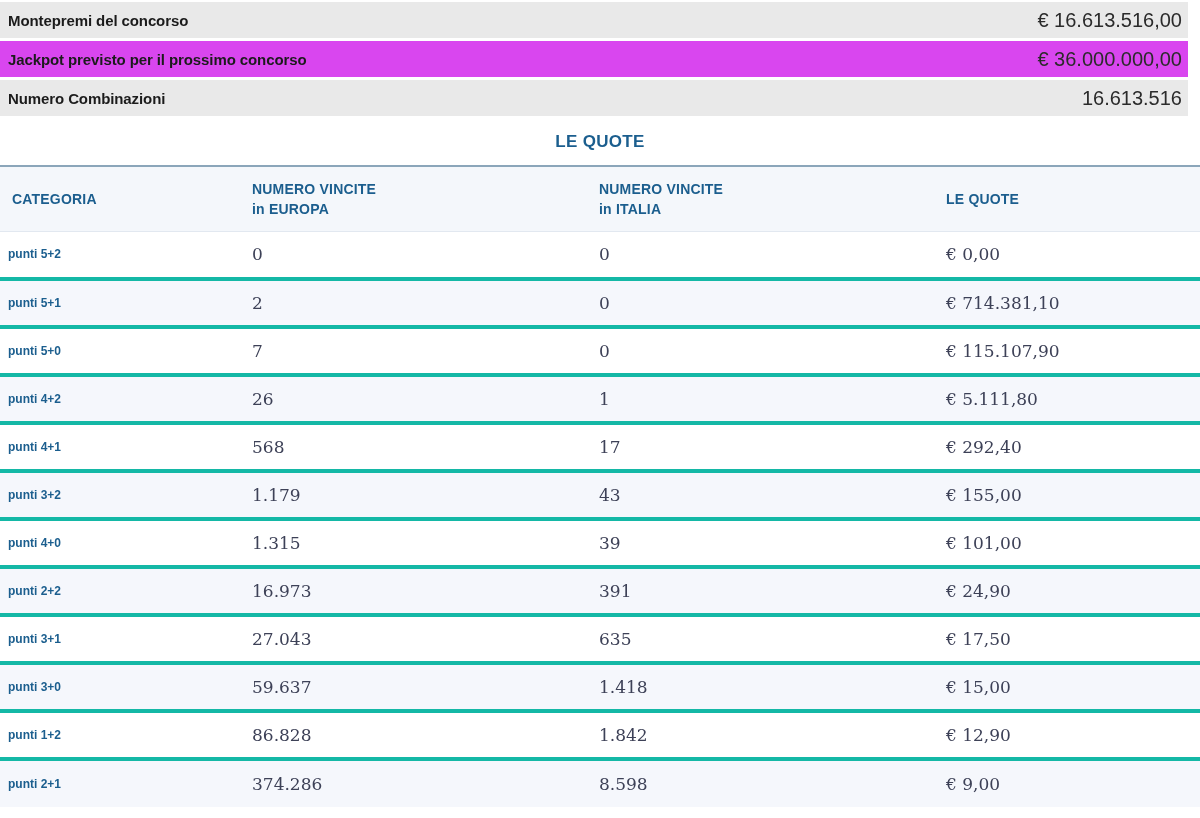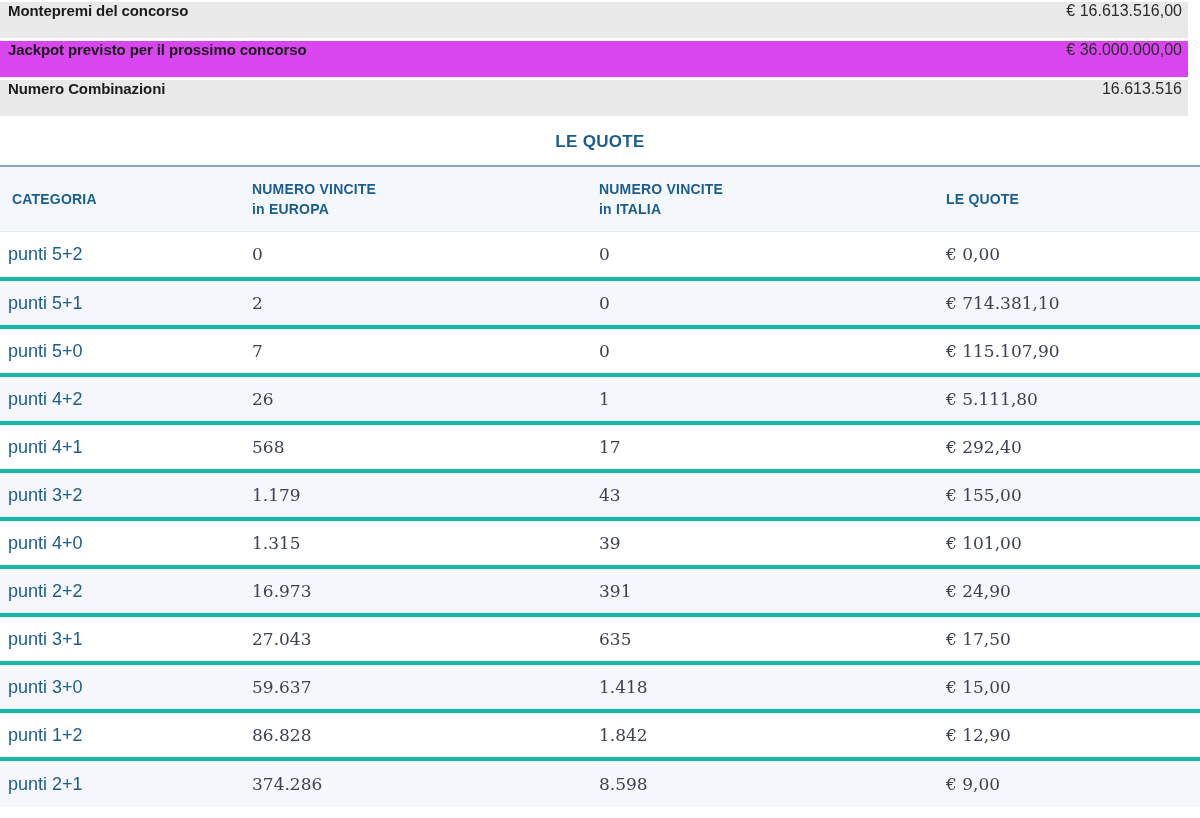--- a/index.html
+++ b/index.html
@@ -1,45 +1,45 @@
 <!DOCTYPE html>
 <html><head>
 <meta charset="utf-8">
 <style>
   * { margin: 0; padding: 0; box-sizing: border-box; }
   html, body { width: 1200px; height: 818px; background: #ffffff; overflow: hidden;
     font-family: "Liberation Sans", sans-serif; }
 
   
   .summary { margin-top: 2px; width: 1188px; }
-  .srow { display: flex; justify-content: space-between;
+  .srow { display: flex; align-items: center; justify-content: space-between;
     height: 36px; margin-bottom: 3px; padding: 0 6px 0 8px; background: #e9e9e9; }
   .srow.alt { background: #d946ef; }
   .slabel { font-weight: bold; font-size: 15px; color: #1b1b1b; letter-spacing: -0.1px; }
-  .svalue { font-size: 16px; color: #2b2b2b; }
+  .svalue { font-size: 20px; color: #2b2b2b; }
 
   
   .section-title { height: 46px; display: flex; align-items: center; justify-content: center;
     font-weight: bold; font-size: 17px; color: #1b5e8e; letter-spacing: 0.3px; }
   .divider { height: 2px; width: 100%; background: #8ba6ba; }
 
   
   table.quote { width: 1200px; border-collapse: collapse; table-layout: fixed; }
   col.c1 { width: 252px; } col.c2 { width: 347px; } col.c3 { width: 347px; } col.c4 { width: 254px; }
   thead th { background: #f4f7fb; height: 64px; text-align: left; vertical-align: middle;
     font-weight: bold; font-size: 14px; color: #1b5e8e; letter-spacing: 0.2px;
     border-bottom: 1px solid #e2e8f0; }
   thead th:first-child { padding-left: 12px; }
   .th-line { display: block; line-height: 20px; }
   .th-line:empty { display: none; }
   tbody td { height: 48px; vertical-align: middle; }
   tbody td:first-child { padding-left: 8px; }
   tbody tr + tr td { border-top: 4px solid #14b8a6; }
   tbody tr.alt { background: #f5f7fc; }
-  td.categoria { font-weight: normal; font-size: 18px; color: #1b5e8e; }
+  td.categoria { font-weight: bold; font-size: 12px; color: #1b5e8e; }
   td.num { font-family: "DejaVu Serif", serif; font-size: 17px; color: #3d4157; }
 </style>
 </head>
 <body>
 
 <div class="summary" id="summary">
     <div class="srow">
       <div class="slabel">Montepremi del concorso</div>
       <div class="svalue">€ 16.613.516,00</div>
     </div>

